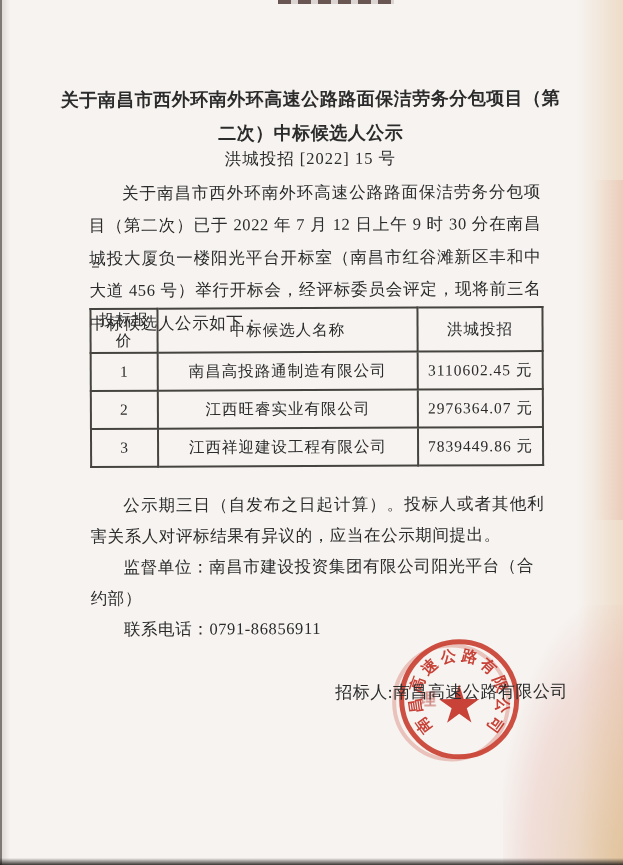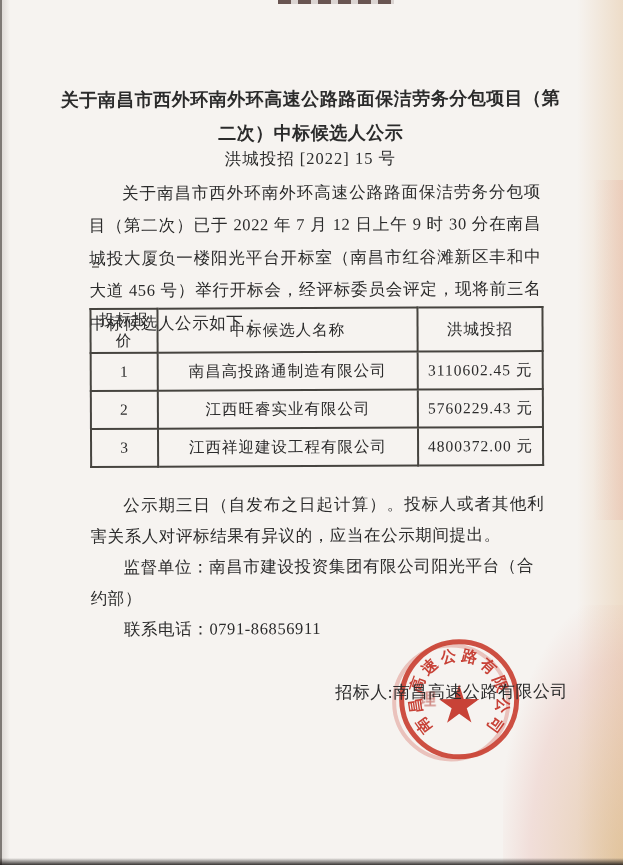--- a/index.html
+++ b/index.html
@@ -125,26 +125,26 @@
         <th>洪城投招</th>
       </tr>
       <tr>
         <td>1</td>
         <td>南昌高投路通制造有限公司</td>
         <td>3110602.45 元</td>
       </tr>
       <tr>
         <td>2</td>
         <td>江西旺睿实业有限公司</td>
-        <td>5760229.43 元</td>
+        <td>2976364.07 元</td>
       </tr>
       <tr>
         <td>3</td>
         <td>江西祥迎建设工程有限公司</td>
-        <td>4800372.00 元</td>
+        <td>7839449.86 元</td>
       </tr>
     </tbody>
       </table>
 
     <div class="lower-block">
       <p>公示期三日（自发布之日起计算）。投标人或者其他利害关系人对评标结果有异议的，应当在公示期间提出。</p>
       <div class="line">监督单位：南昌市建设投资集团有限公司阳光平台（合约部）</div>
       <div class="line">联系电话：0791-86856911</div>
     </div>
 

